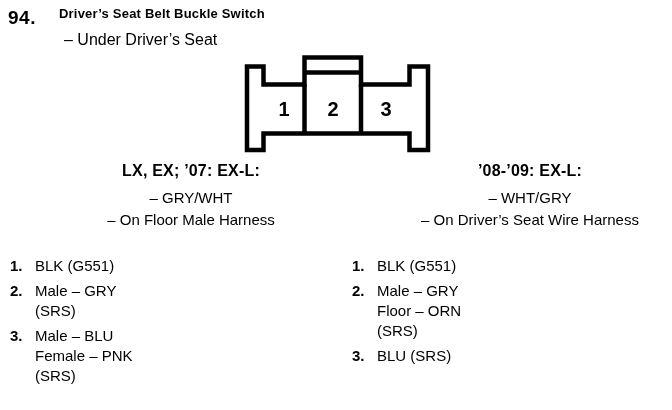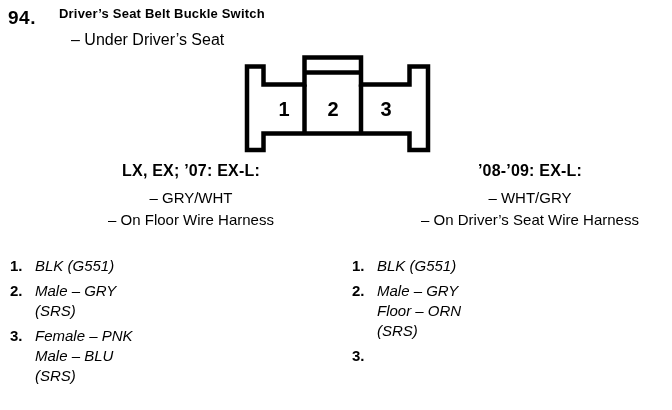--- a/index.html
+++ b/index.html
@@ -18,21 +18,21 @@
     left: 8px; top: 7px;
     font-size: 19px; font-weight: 700;
     letter-spacing: 0.5px;
   }
   .fig-title {
     left: 59px; top: 6px;
     font-size: 13px; font-weight: 700;
     letter-spacing: 0.2px;
   }
   .fig-subtitle {
-    left: 71px; top: 31px;
+    left: 64px; top: 31px;
     font-size: 16px;
   }
 
   .connector-svg { left: 240px; top: 50px; }
 
   .variant { width: 310px; }
   .variant-left  { left: 36px;  top: 162px; }
   .variant-right { left: 375px; top: 162px; }
   .variant-header {
     font-size: 16px; font-weight: 700;
@@ -49,21 +49,21 @@
   .pin-list { font-size: 15px; }
   .pin-list-left  { left: 10px;  top: 256px; }
   .pin-list-right { left: 352px; top: 256px; }
   .pin-item { display: flex; margin-bottom: 5px; }
   .pin-num {
     width: 25px;
     flex: 0 0 25px;
     font-weight: 700;
     line-height: 20px;
   }
-  .pin-lines div { line-height: 20px; font-style: italic; }
+  .pin-lines div { line-height: 20px; }
 
   .pin-label-text {
     font-family: "Liberation Sans", sans-serif;
     font-size: 20px;
     font-weight: 700;
   }
 </style>
 </head>
 <body>
 
@@ -81,21 +81,21 @@
       <path d="M 121 34.5 V 83.5"></path>
     </g>
     <text class="pin-label-text" x="44" y="66" text-anchor="middle" fill="#000000">1</text>
     <text class="pin-label-text" x="93" y="66" text-anchor="middle" fill="#000000">2</text>
     <text class="pin-label-text" x="146" y="66" text-anchor="middle" fill="#000000">3</text>
   </svg>
 
   <div class="abs variant variant-left">
     <div class="variant-header">LX, EX; ’07: EX-L:</div>
     <div class="variant-note">– GRY/WHT</div>
-    <div class="variant-note">– On Floor Wire Harness</div>
+    <div class="variant-note">– On Floor Male Harness</div>
   </div>
 
   <div class="abs variant variant-right">
     <div class="variant-header">’08-’09: EX-L:</div>
     <div class="variant-note">– WHT/GRY</div>
     <div class="variant-note">– On Driver’s Seat Wire Harness</div>
   </div>
 
   <div class="abs pin-list pin-list-left">
     <div class="pin-item">
@@ -107,22 +107,22 @@
     <div class="pin-item">
       <span class="pin-num">2.</span>
       <div class="pin-lines">
         <div>Male – GRY</div>
         <div>(SRS)</div>
       </div>
     </div>
     <div class="pin-item">
       <span class="pin-num">3.</span>
       <div class="pin-lines">
+        <div>Male – BLU</div>
         <div>Female – PNK</div>
-        <div>Male – BLU</div>
         <div>(SRS)</div>
       </div>
     </div>
   </div>
 
   <div class="abs pin-list pin-list-right">
     <div class="pin-item">
       <span class="pin-num">1.</span>
       <div class="pin-lines">
         <div>BLK (G551)</div>
@@ -131,16 +131,19 @@
     <div class="pin-item">
       <span class="pin-num">2.</span>
       <div class="pin-lines">
         <div>Male – GRY</div>
         <div>Floor – ORN</div>
         <div>(SRS)</div>
       </div>
     </div>
     <div class="pin-item">
       <span class="pin-num">3.</span>
+      <div class="pin-lines">
+        <div>BLU (SRS)</div>
+      </div>
     </div>
   </div>
 
 </div>
 
 </body></html>

